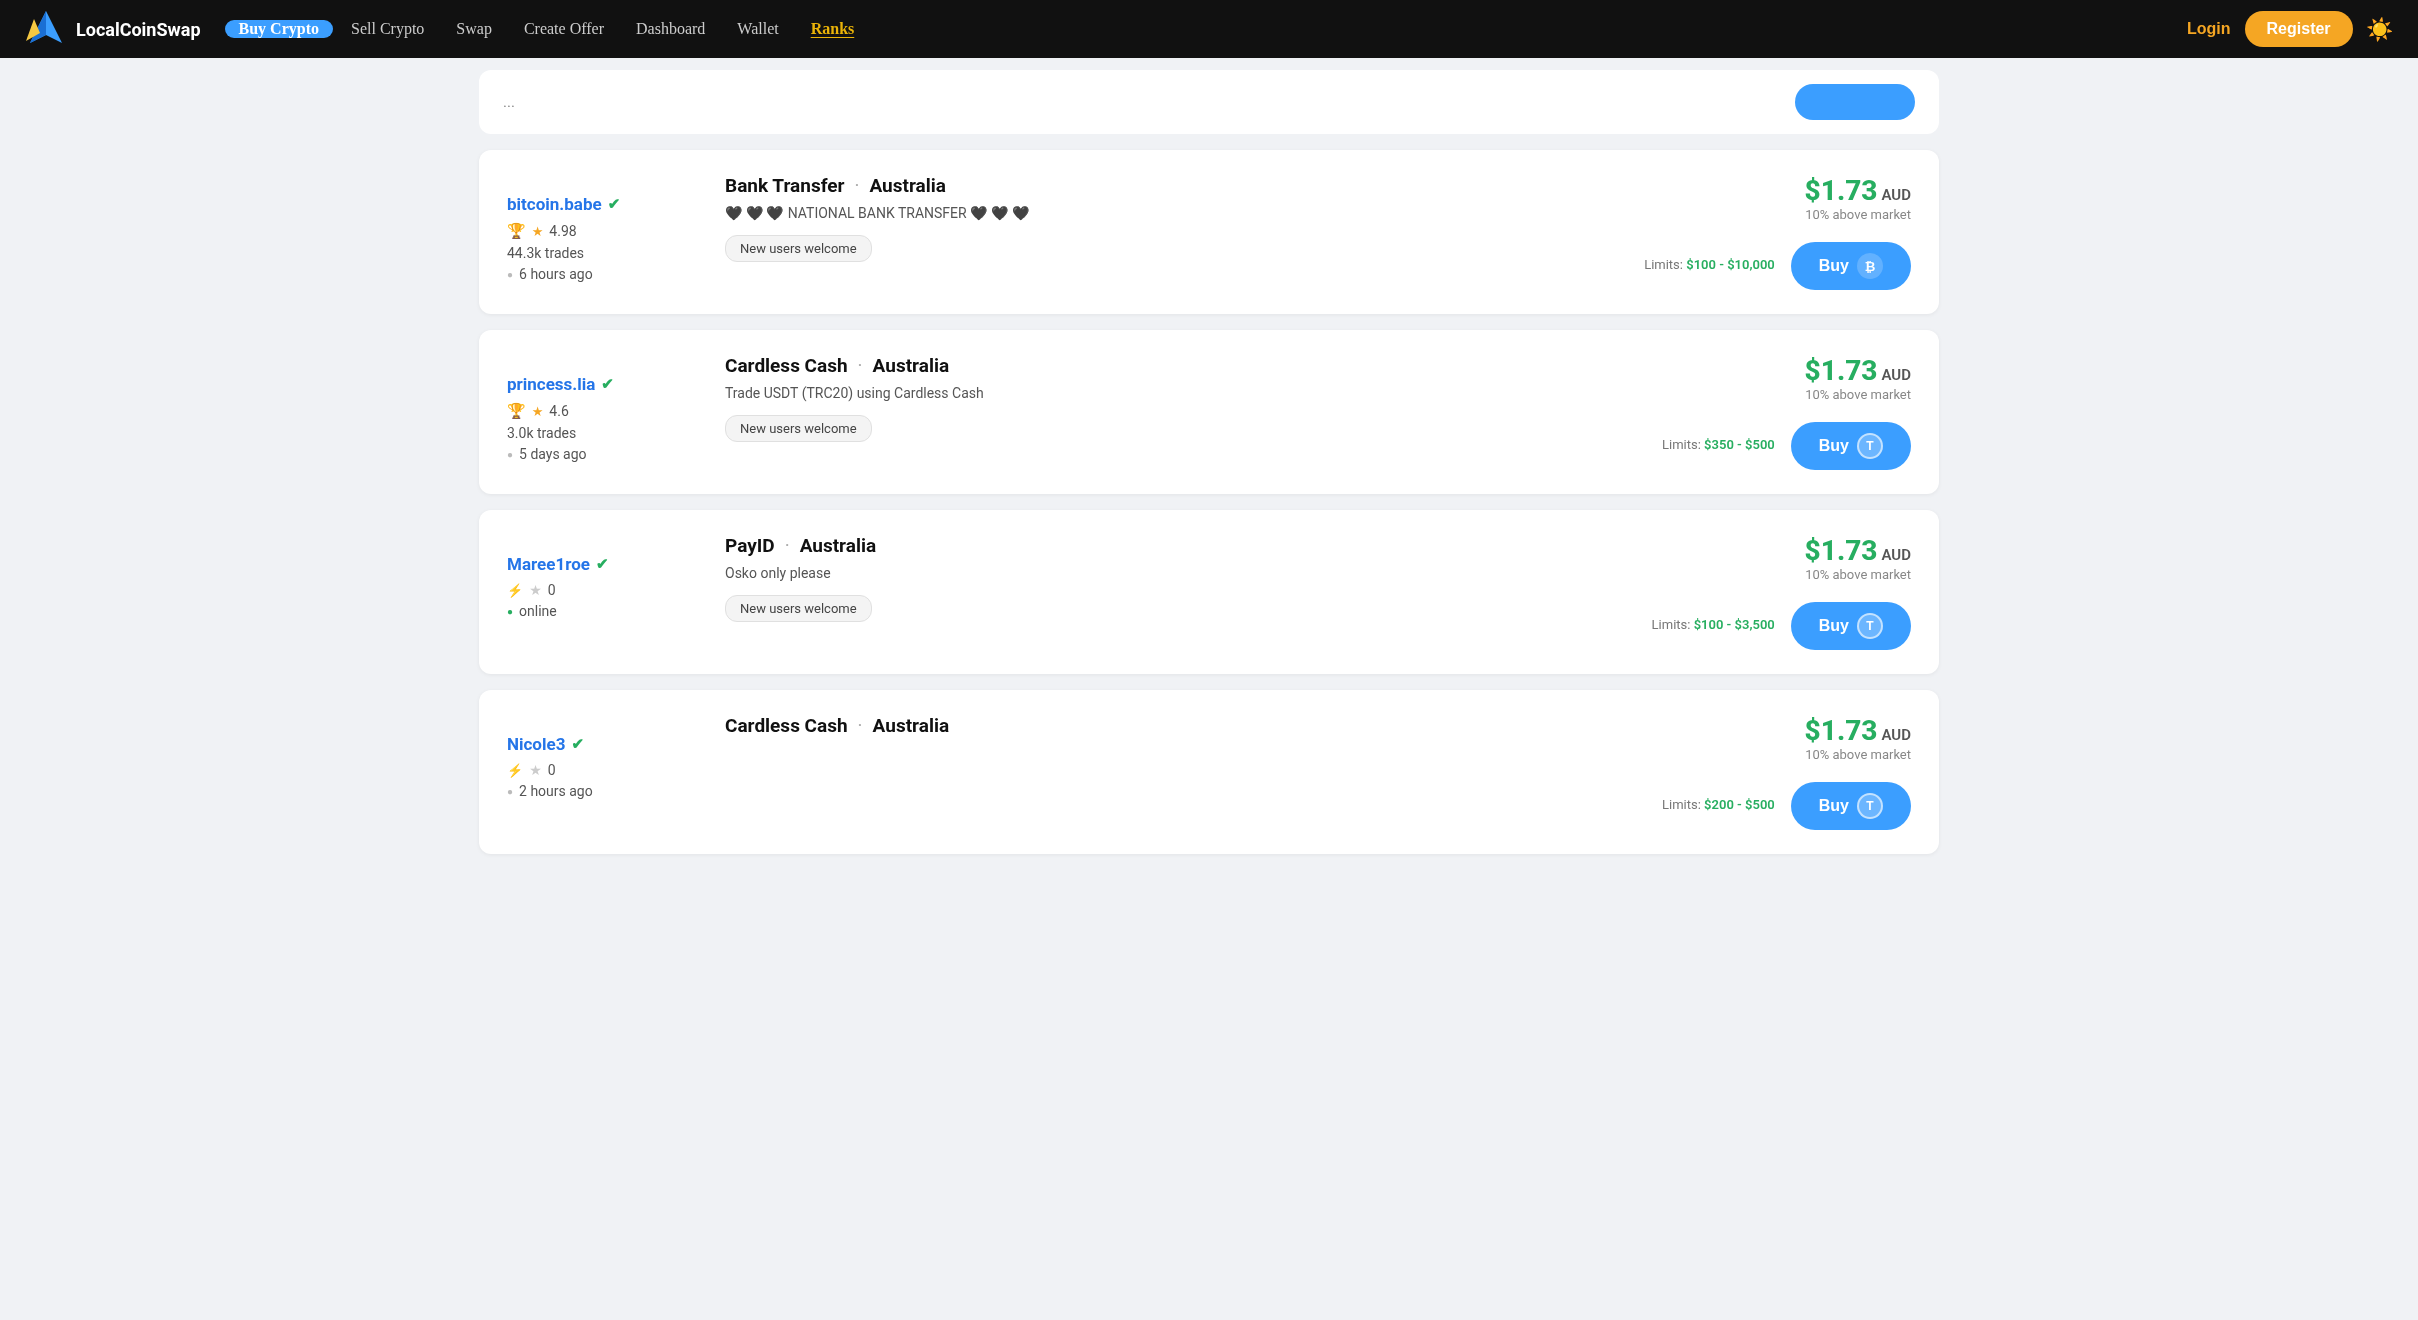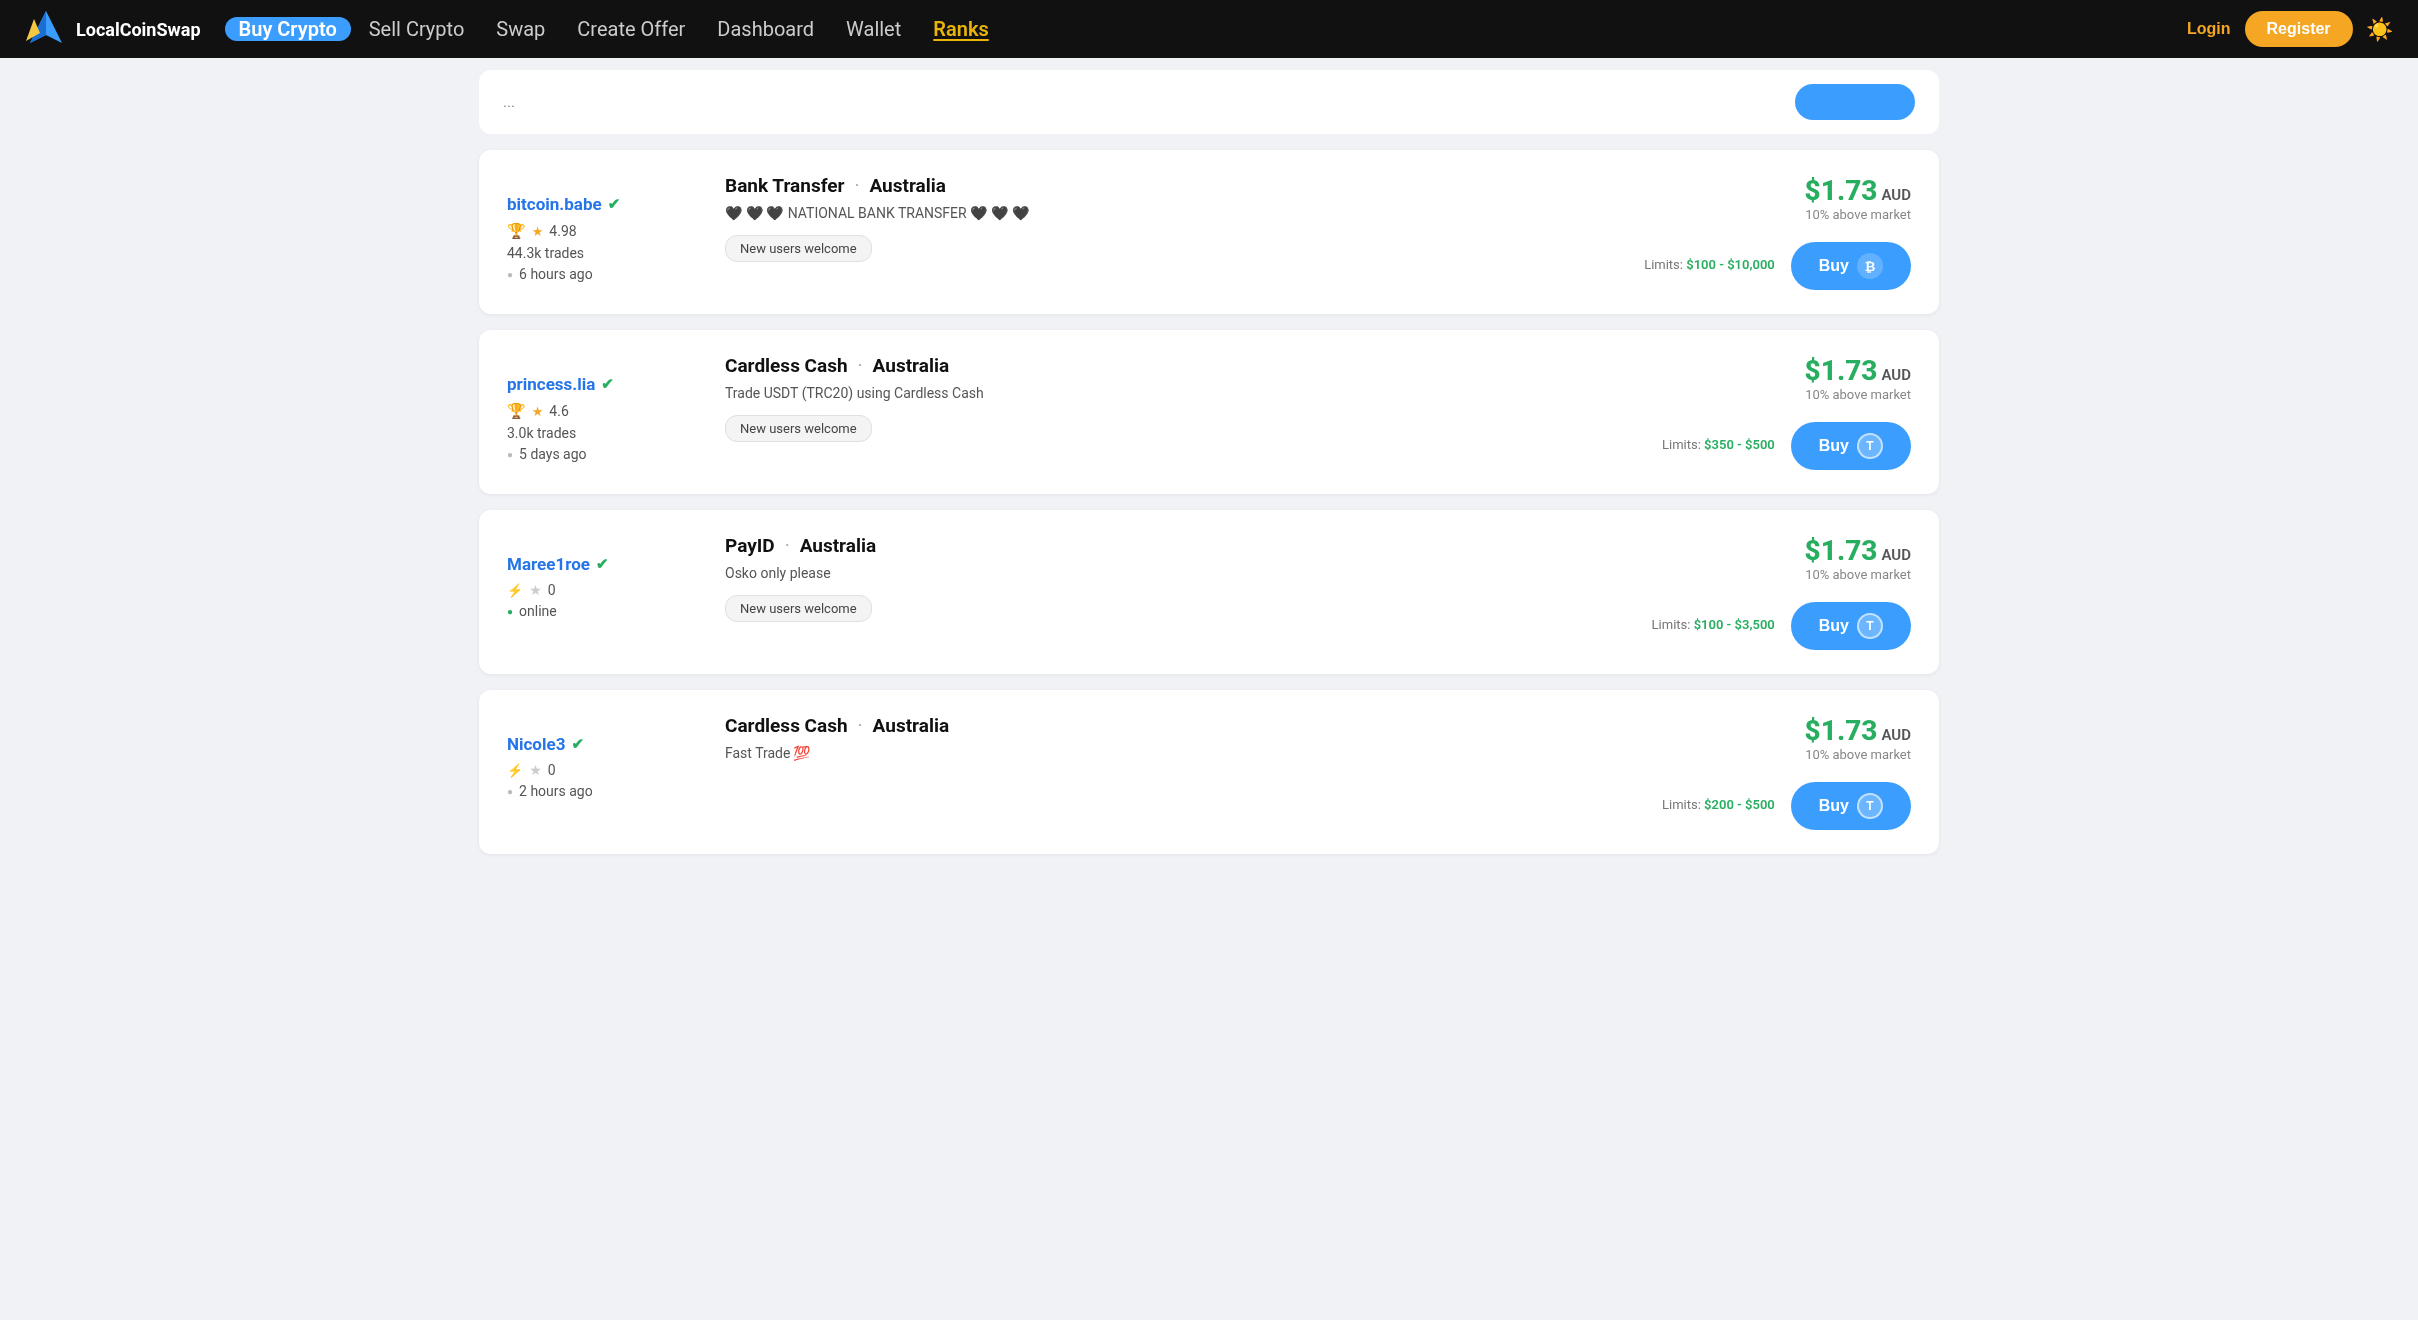--- a/index.html
+++ b/index.html
@@ -37,26 +37,27 @@
       white-space: nowrap;
     }
     .nav-links {
       display: flex;
       align-items: center;
       gap: 4px;
       flex: 1;
     }
     .nav-link {
       color: #ccc;
-      font-size: 20px;
+      font-size: 16px;
       padding: 0 14px;
       border-radius: 22px;
       cursor: pointer;
       text-decoration: none;
       white-space: nowrap;
+      font-family: Liberation Serif, serif;
     }
     .nav-link.active-pill {
       background: #3b9eff;
       color: #fff;
       font-weight: 600;
     }
     .nav-link.ranks-link {
       color: #eab308;
       font-weight: 600;
       text-decoration: underline;
@@ -485,21 +486,20 @@
           <span>2 hours ago</span>
         </div>
       </div>
     </div>
     <div class="offer-middle">
       <div class="offer-method-line">
         <span>Cardless Cash</span>
         <span class="method-dot">·</span>
         <span>Australia</span>
       </div>
-      <div class="offer-description">Fast Trade 💯</div>
     </div>
     <div class="offer-right">
       <div class="offer-right-inner">
         <div class="offer-price-row">
           <span class="offer-price-value">$1.73</span>
           <span class="offer-price-currency">AUD</span>
         </div>
         <div class="offer-above-market">10% above market</div>
       </div>
       <div class="limits-buy-row">

